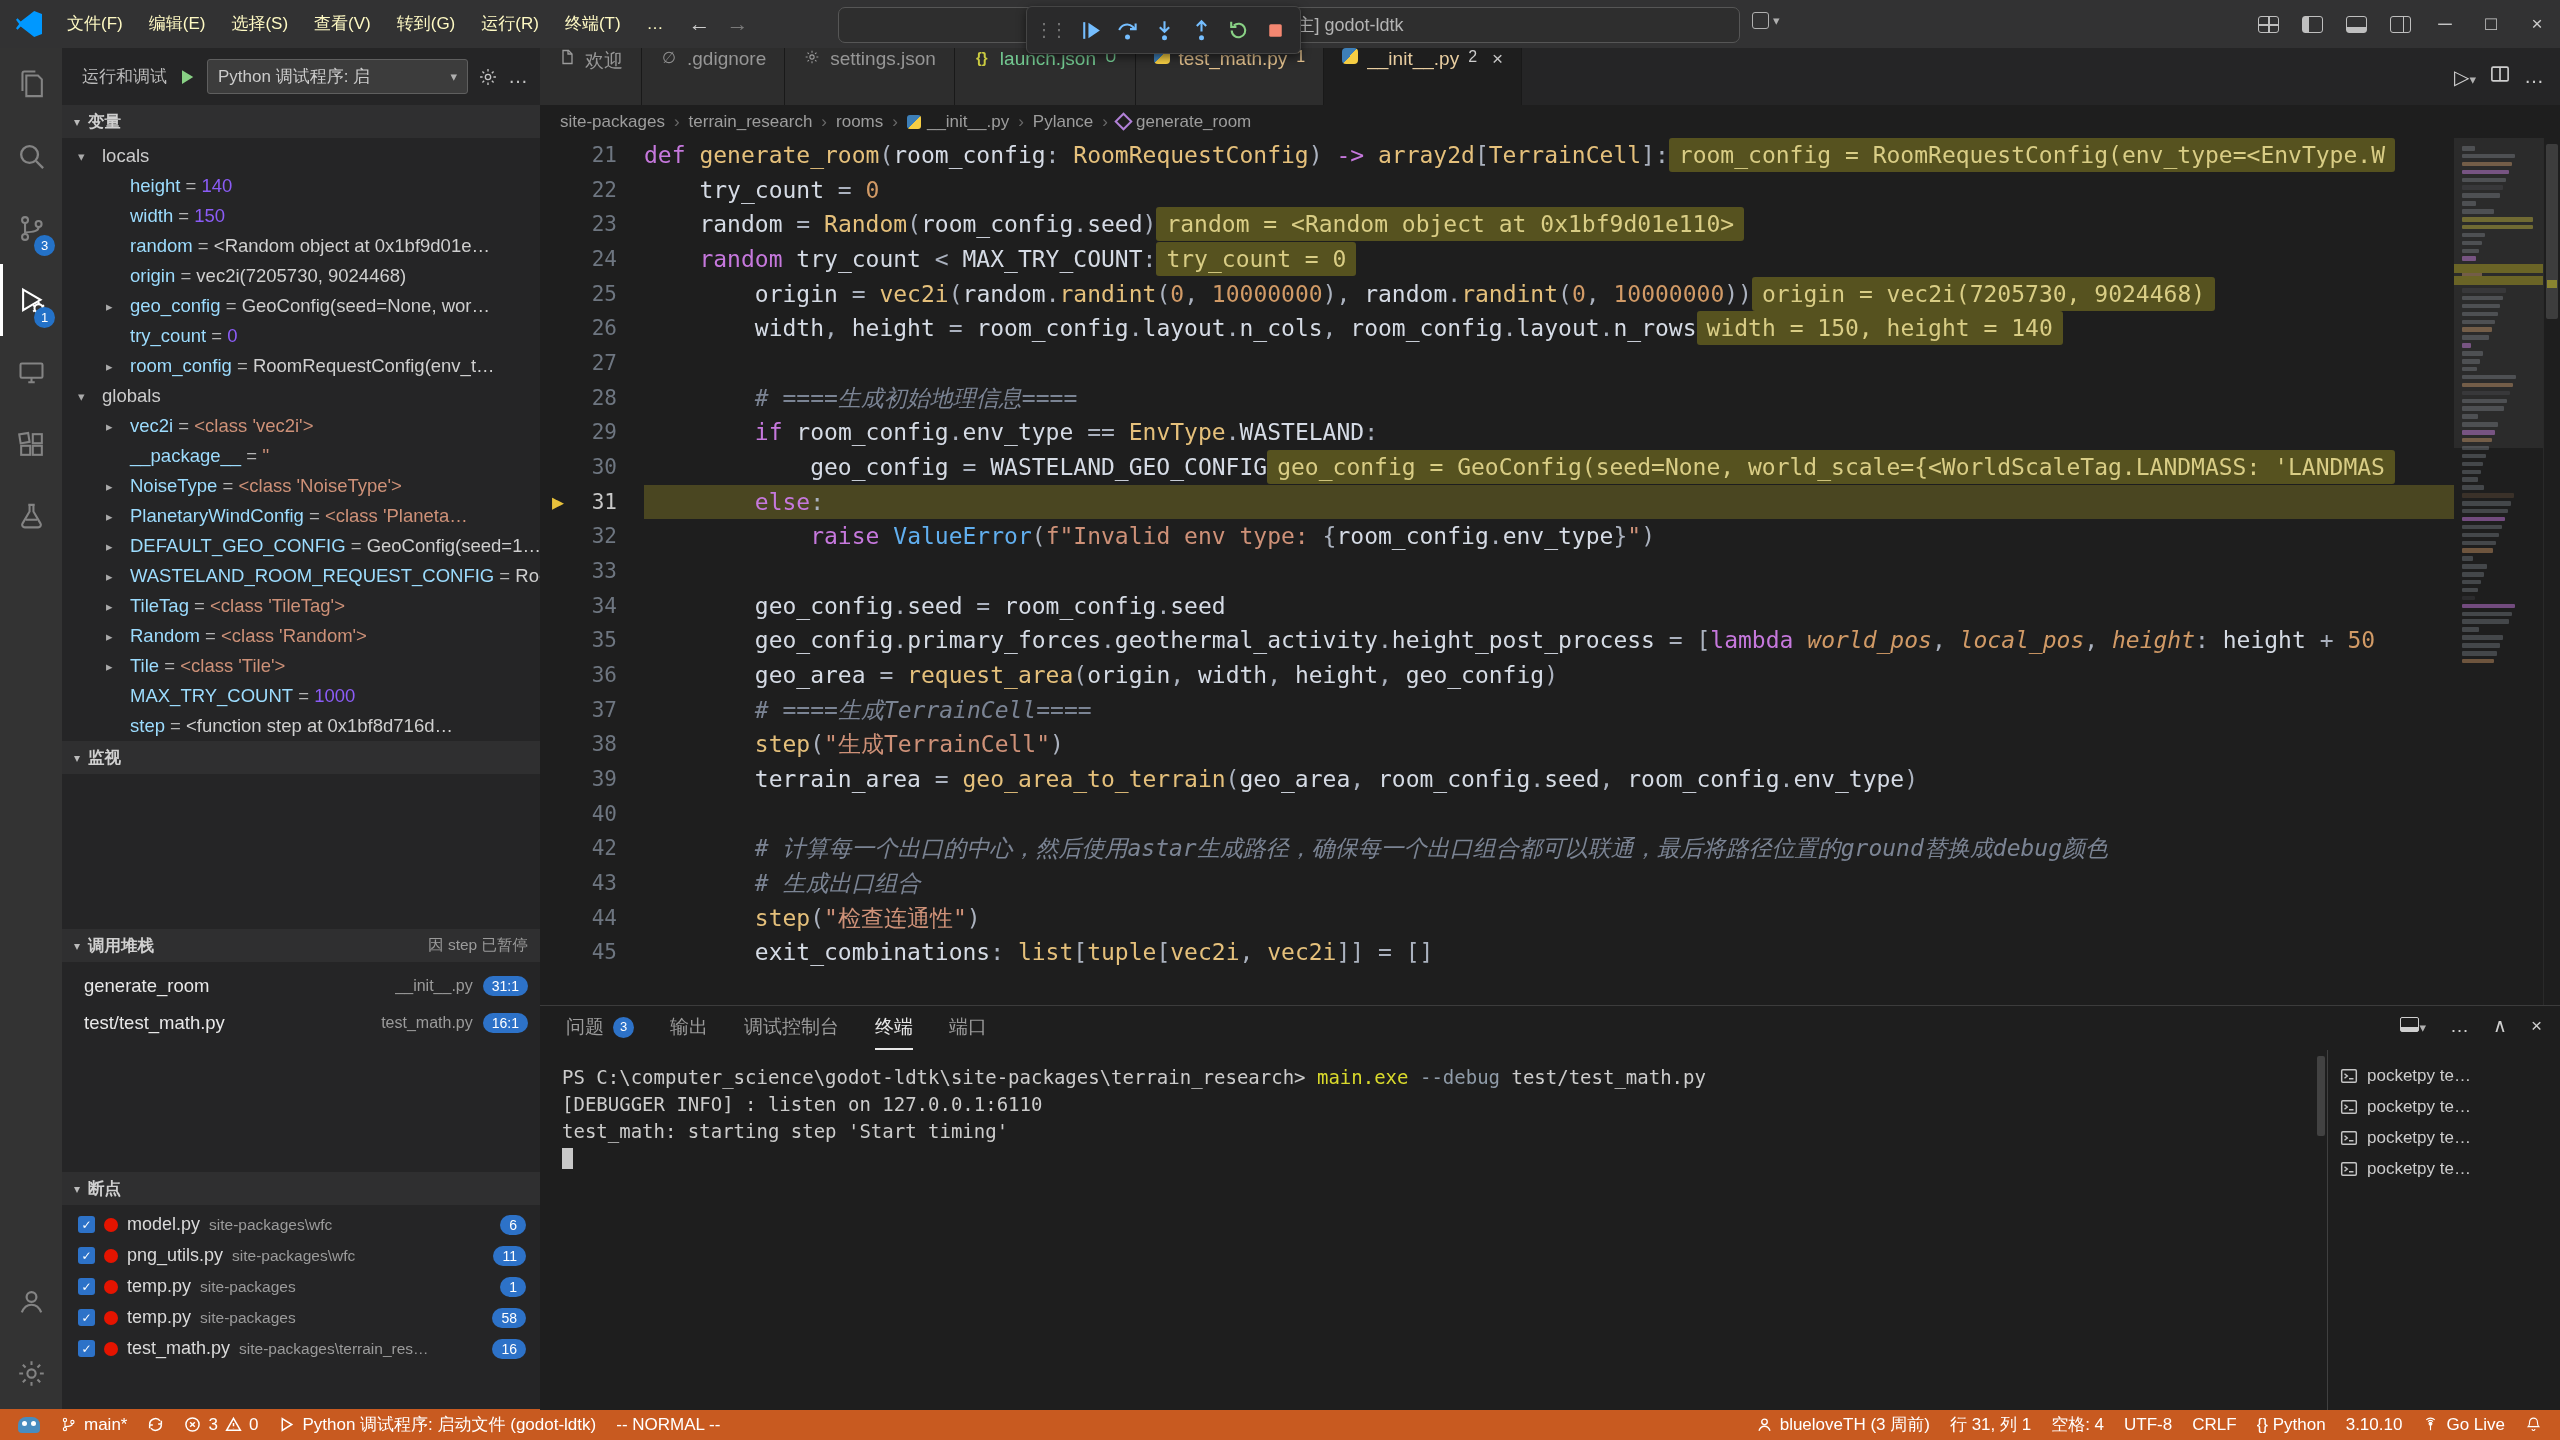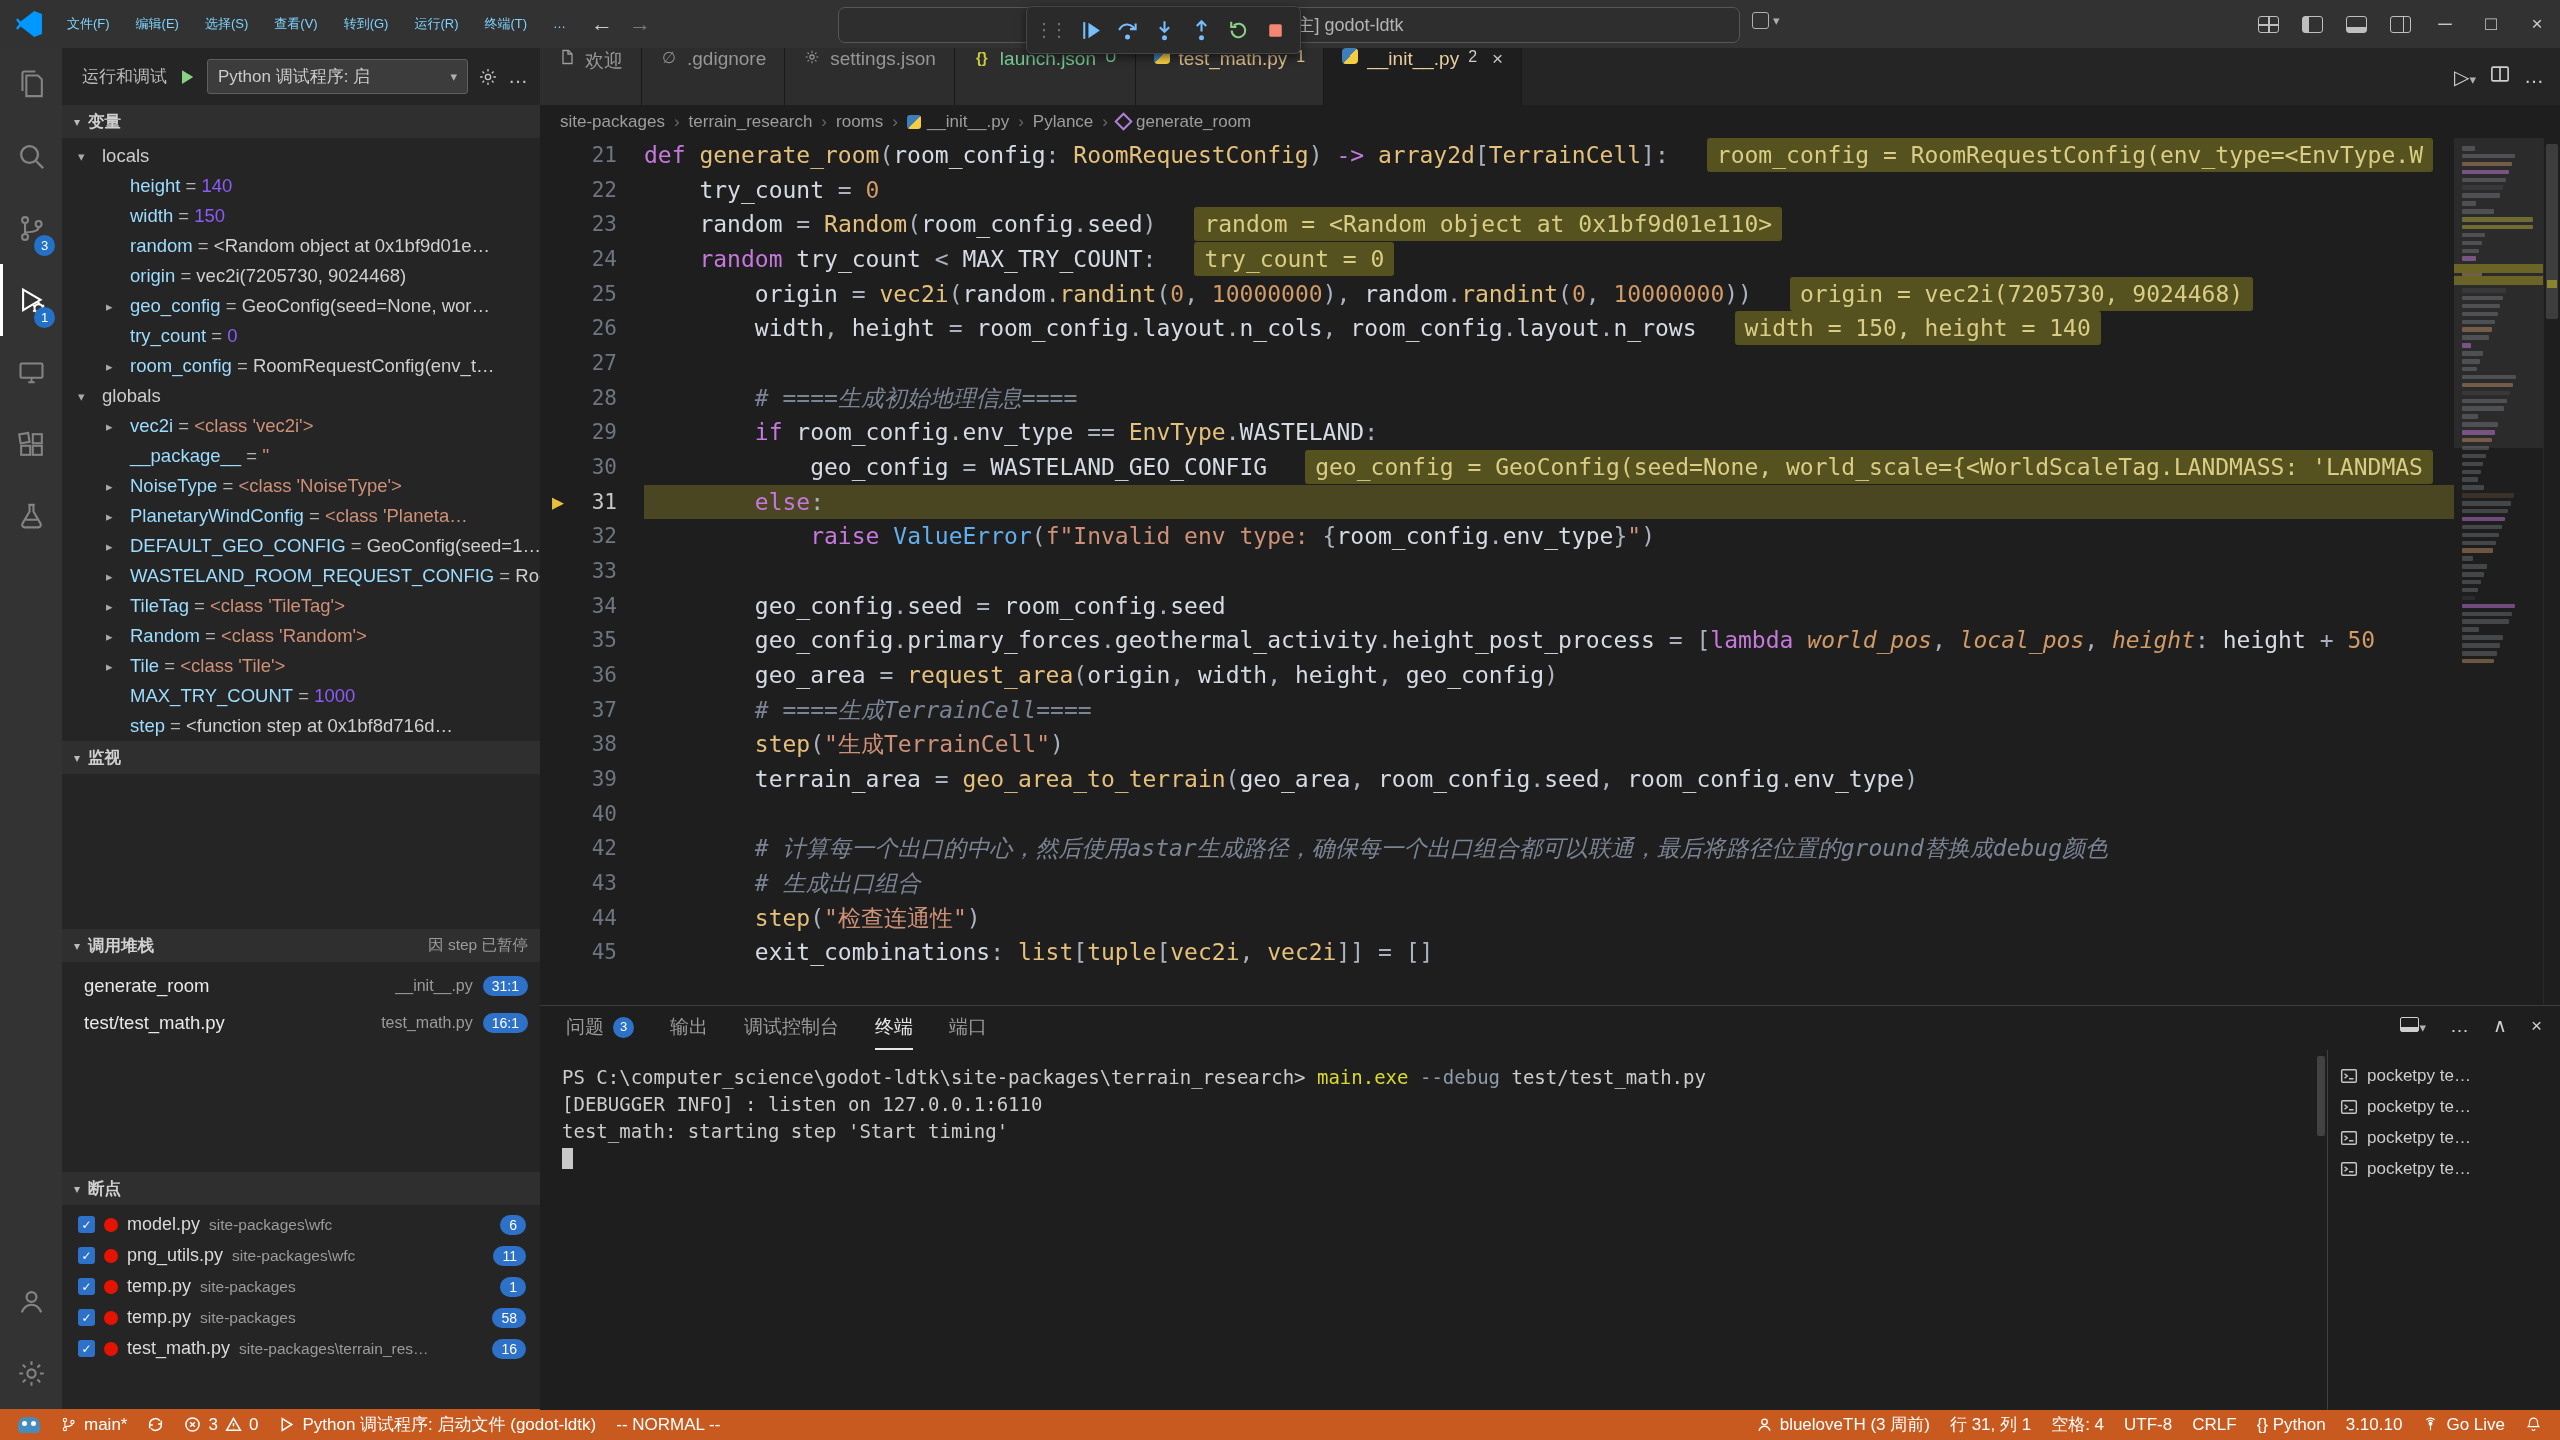--- a/index.html
+++ b/index.html
@@ -5,21 +5,21 @@
   html,body{margin:0;padding:0;}
   body{width:2560px;height:1440px;overflow:hidden;background:#1e1e1e;color:#cccccc;
        font-family:"Liberation Sans","DejaVu Sans",sans-serif;position:relative;}
   .app{width:100%;height:100%;display:flex;flex-direction:column;}
 
   
   .titlebar{height:48px;background:#323233;display:flex;align-items:center;position:relative;z-index:40;flex:none;}
   .logo{width:26px;height:26px;margin:0 12px 0 16px;background:#0098ff;
         clip-path:polygon(70% 0,100% 12%,100% 88%,70% 100%,18% 60%,6% 72%,0 66%,12% 50%,0 34%,6% 28%,18% 40%);}
   .menubar{display:flex;height:100%;}
-  .menu-item{padding:0 13px;line-height:48px;font-size:13px;color:#7dd3fc;}
+  .menu-item{padding:0 13px;line-height:48px;font-size:17px;color:#fef9c3;}
   .nav-arrow{font-size:22px;margin:0 12px;color:#cccccc;}
   .nav-arrow.fwd{color:#7a7a7a;margin-left:4px;}
   .command-center{position:absolute;left:838px;top:7px;width:900px;height:34px;background:#2e2e2e;
         border:1px solid #565656;border-radius:7px;display:flex;align-items:center;justify-content:center;
         gap:10px;font-size:18px;color:#b4b4b4;}
   .cc-search svg{width:17px;height:17px;display:block;}
   .cc-more{position:absolute;left:1752px;top:12px;display:flex;align-items:center;gap:4px;color:#b0b0b0;}
   .mini-box{width:15px;height:15px;border:1.5px solid #b0b0b0;border-radius:3px;display:inline-block;}
   .chev{font-size:13px;color:#b0b0b0;}
   .debug-toolbar{position:absolute;left:1026px;top:6px;height:46px;background:#2a2a2b;border:1px solid #454545;
@@ -108,21 +108,21 @@
   
   .code-wrap{position:relative;height:867px;flex:none;background:#1e1e1e;overflow:hidden;
         font-family:"DejaVu Sans Mono","Liberation Mono",monospace;font-size:23px;}
   .code-scroll{position:absolute;left:0;top:0;right:106px;bottom:0;overflow:hidden;}
   .crow{display:flex;height:34.68px;line-height:34.68px;}
   .ln{flex:none;width:104px;box-sizing:border-box;text-align:right;padding-right:27px;color:#6e7681;font-size:21px;position:relative;}
   .cur .ln{color:#c8c8c8;}
   .dbg-arrow{position:absolute;left:12px;top:0;color:#e8c13b;font-size:20px;}
   .cbody{flex:1;min-width:0;white-space:pre;overflow:hidden;}
   .cur .cbody{background:#4a4621;}
-  .chip{background:#56521f;color:#d9cd85;border-radius:3px;padding:4px 10px;margin-left:38px;text-align:center;}
+  .chip{background:#56521f;color:#d9cd85;border-radius:3px;padding:4px 10px;text-align:center;}
   .tk-kw{color:#c678dd;}
   .tk-fn{color:#e5c07b;}
   .tk-ty{color:#e5c07b;}
   .tk-cy{color:#61afef;}
   .tk-num{color:#d19a66;}
   .tk-str{color:#ce9178;}
   .tk-com{color:#7b8494;font-style:italic;}
   .tk-var{color:#d5dbe5;}
   .tk-pl{color:#abb2bf;}
   .tk-op{color:#abb2bf;}

